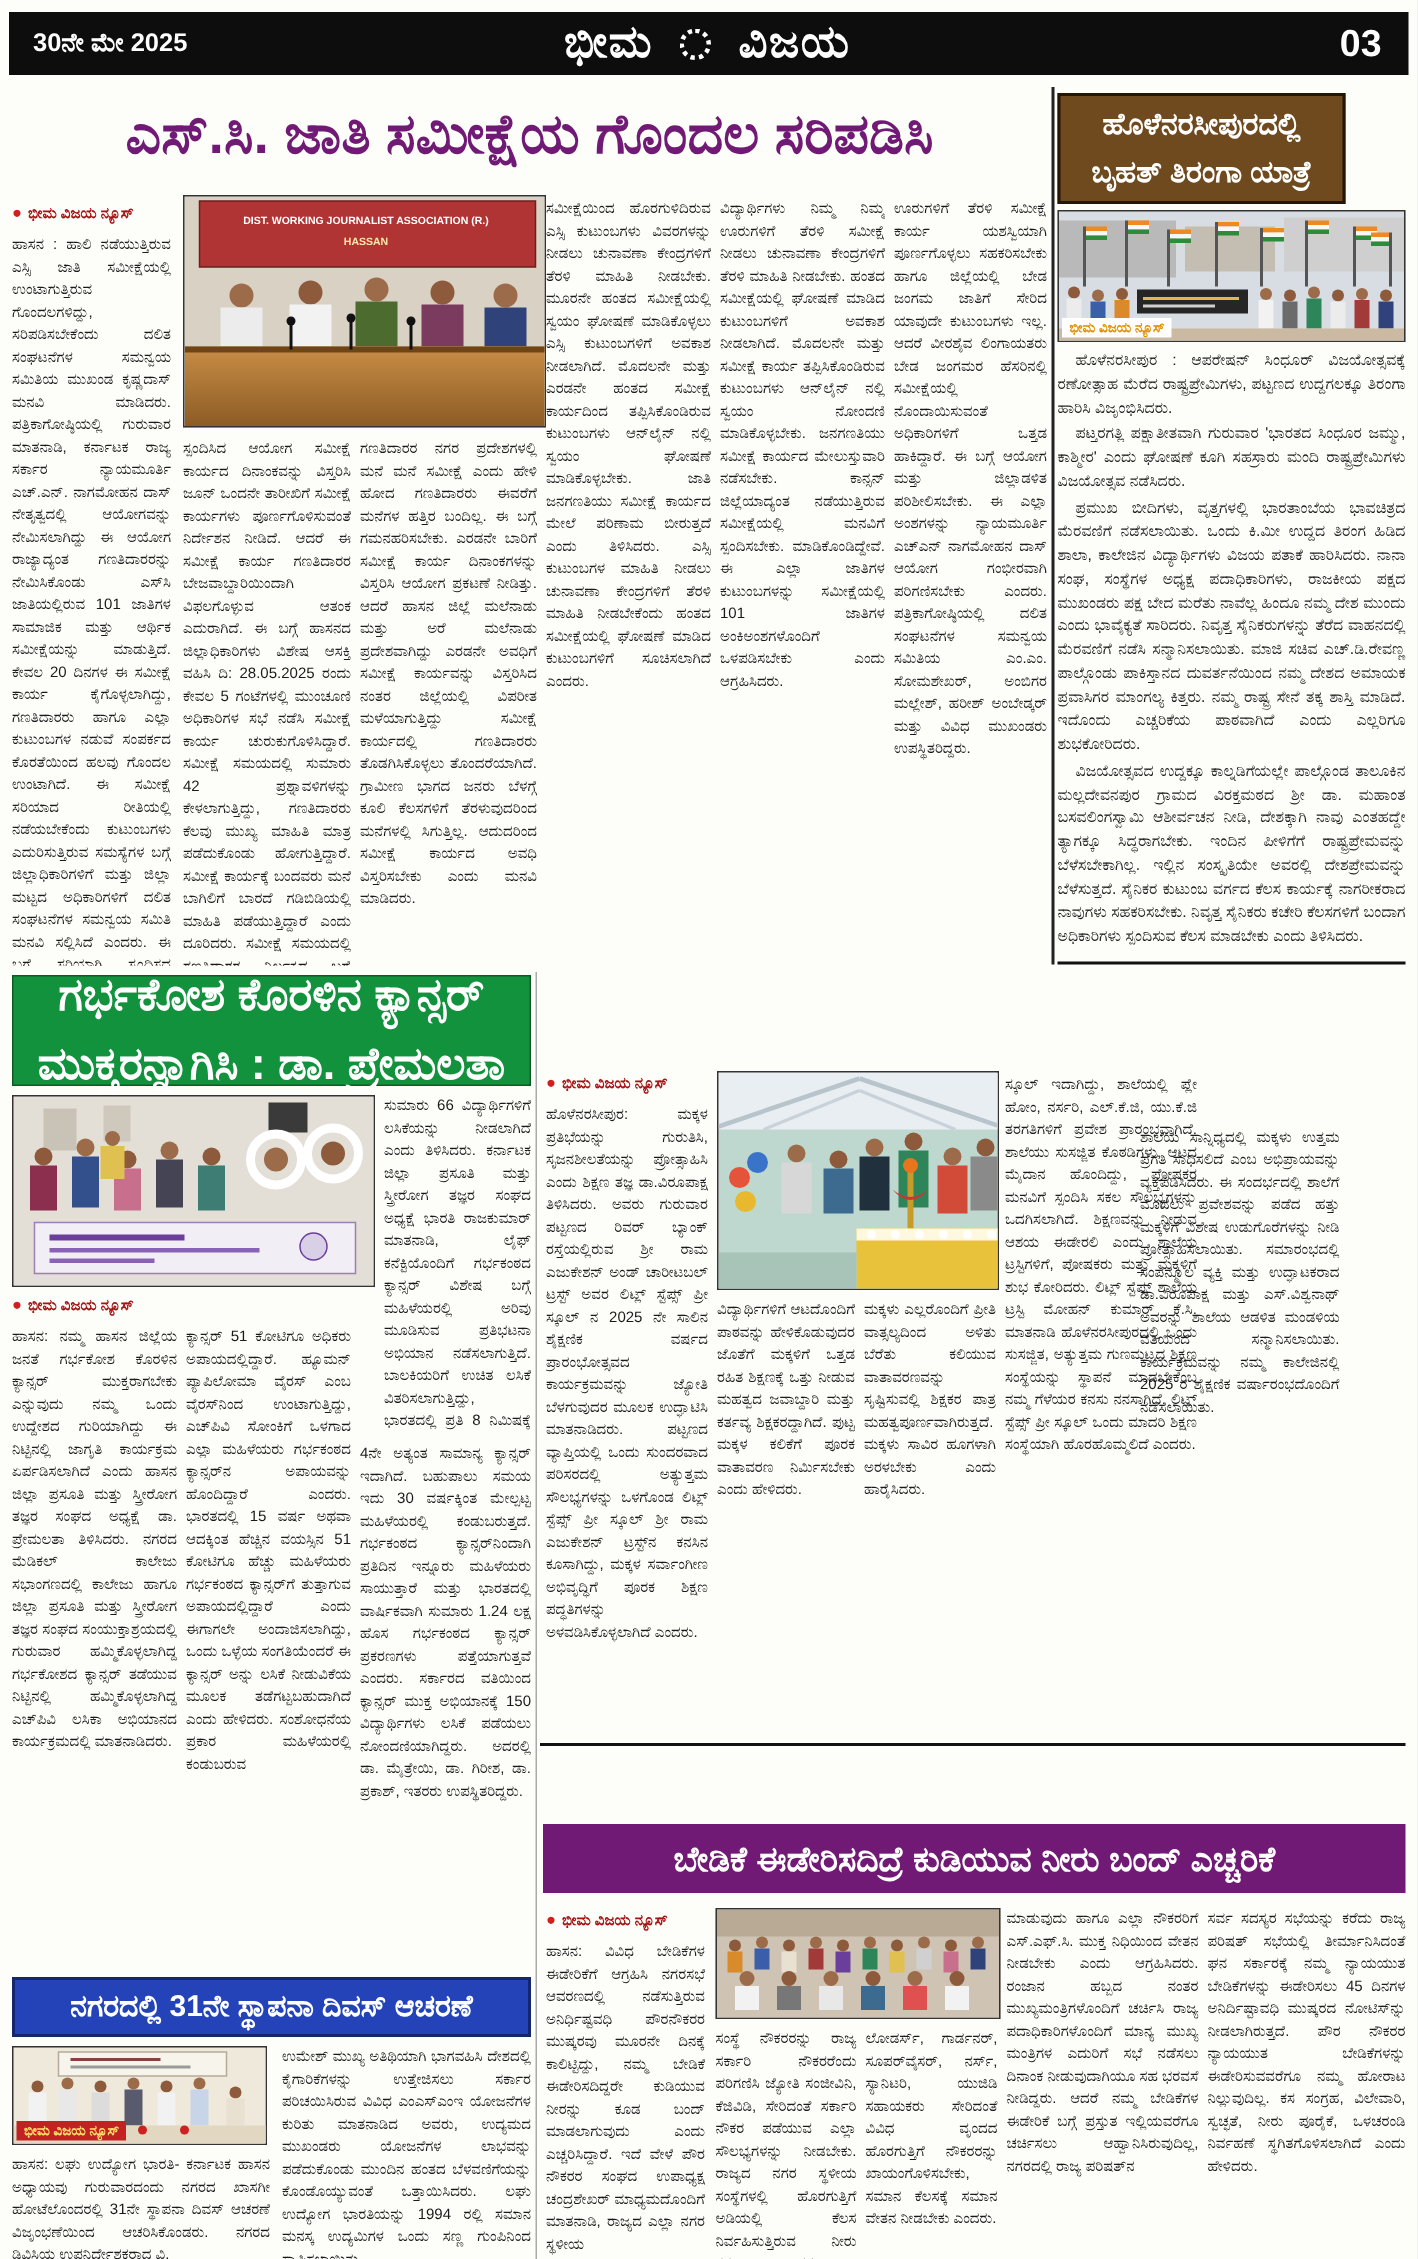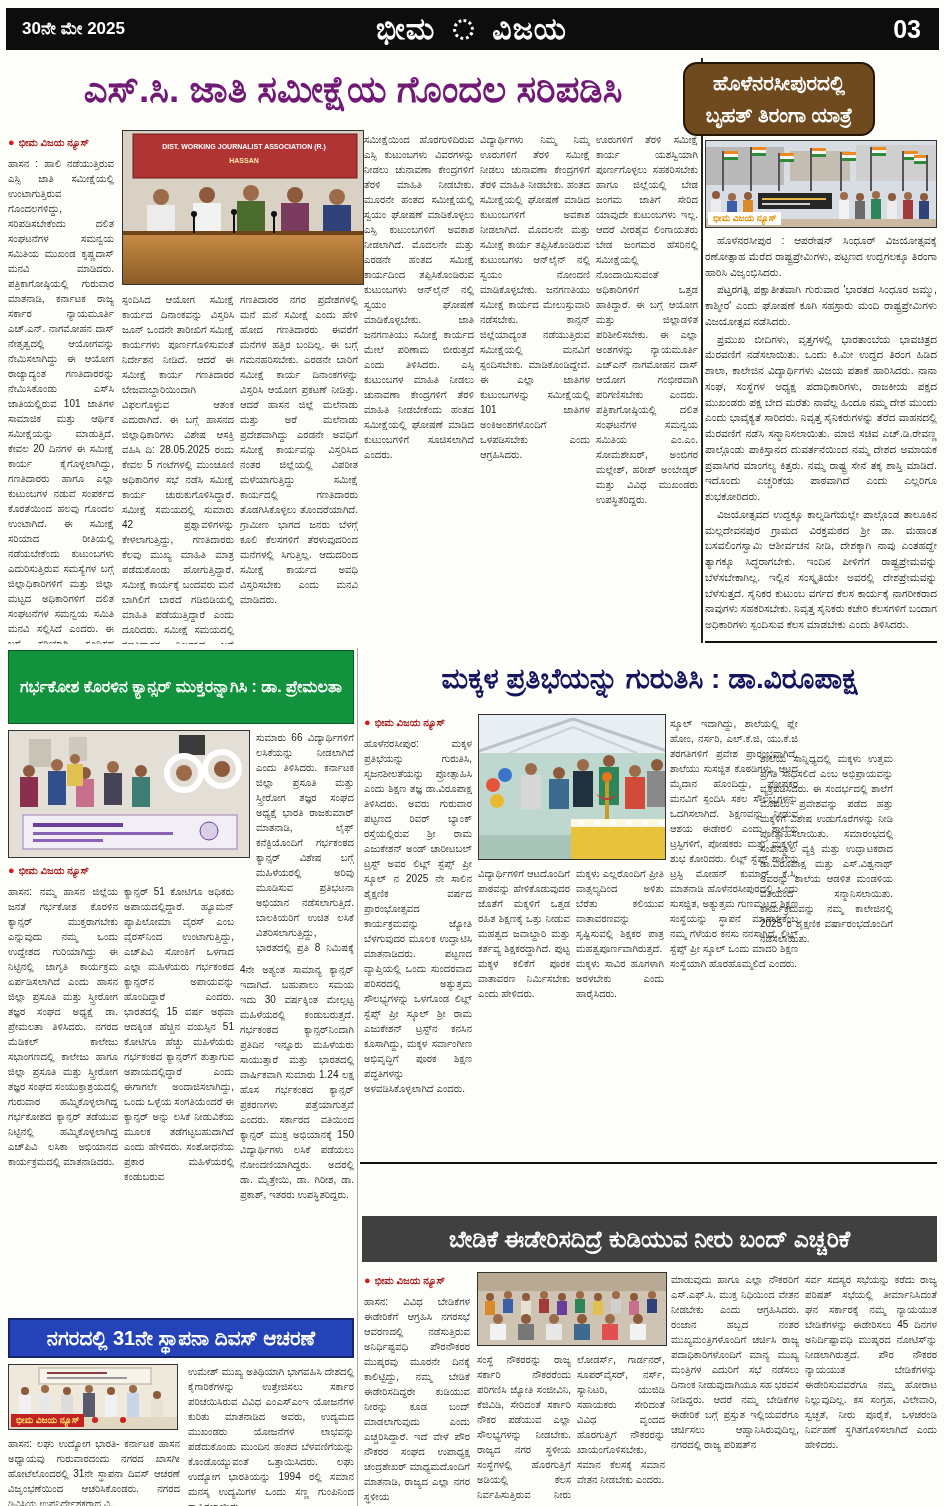--- a/index.html
+++ b/index.html
@@ -12,27 +12,27 @@
   .m-date{font-size:17px;font-weight:bold;padding-left:16px;width:200px;}
   .m-title{flex:1;text-align:center;font-size:30px;font-weight:bold;letter-spacing:1px;
            display:flex;align-items:center;justify-content:center;gap:18px;}
   .m-sun{display:inline-block;width:15px;height:15px;border:3px dotted #fff;border-radius:50%;}
   .m-page{width:200px;text-align:right;padding-right:18px;font-size:25px;font-weight:bold;}
   
   .hl-red{color:#701a75;font-size:37px;font-weight:bold;display:flex;align-items:center;
           justify-content:center;text-align:center;line-height:1.05;}
   .box-brown{background:#6f4a1e;border:2px solid #241505;color:#fff;font-size:20px;font-weight:bold;
              display:flex;align-items:center;justify-content:center;text-align:center;line-height:1.6;padding:4px 8px;}
-  .box-green{background:#12923c;border:1px solid #0a5c24;color:#fff;font-size:16px;font-weight:bold;
+  .box-green{background:#12923c;border:1px solid #0a5c24;color:#fff;font-size:30px;font-weight:bold;
              display:flex;align-items:center;justify-content:center;text-align:center;line-height:1.55;padding:2px 6px;}
   .hl-navy{color:#15155e;font-size:28px;font-weight:bold;display:flex;align-items:center;
            justify-content:center;text-align:center;}
   .hl-brown{color:#7c3b10;font-size:29px;font-weight:bold;display:flex;align-items:center;
             justify-content:center;text-align:center;}
-  .box-magenta{background:#404040;color:#fff;font-size:23px;font-weight:bold;
+  .box-magenta{background:#701a75;color:#fff;font-size:23px;font-weight:bold;
                display:flex;align-items:center;justify-content:center;text-align:center;}
   .box-blue{background:#2443b8;border:2px solid #14276e;color:#fff;font-size:20px;font-weight:bold;
             display:flex;align-items:center;justify-content:center;text-align:center;}
   
   .byline{font-size:10px;font-weight:bold;color:#a51515;}
   .byline .dot{color:#d01f1f;font-size:11px;margin-right:4px;}
   .bodytext{font-size:10px;line-height:1.5;text-align:justify;overflow:hidden;}
   .bodytext p{margin:0 0 2px 0;text-indent:12px;}
   .bodytext.first p:first-child{text-indent:0;}
   .photo{border:1px solid #333;overflow:hidden;background:#ccc;}
@@ -112,21 +112,21 @@
     </div>
   <div class="abs bodytext first" style="left:480px;top:132px;width:110px;height:512px;">
       <p>ವಿದ್ಯಾರ್ಥಿಗಳು ನಿಮ್ಮ ನಿಮ್ಮ ಊರುಗಳಿಗೆ ತೆರಳಿ ಸಮೀಕ್ಷೆ ನೀಡಲು ಚುನಾವಣಾ ಕೇಂದ್ರಗಳಿಗೆ ತೆರಳಿ ಮಾಹಿತಿ ನೀಡಬೇಕು. ಹಂತದ ಸಮೀಕ್ಷೆಯಲ್ಲಿ ಘೋಷಣೆ ಮಾಡಿದ ಕುಟುಂಬಗಳಿಗೆ ಅವಕಾಶ ನೀಡಲಾಗಿದೆ. ಮೊದಲನೇ ಮತ್ತು ಸಮೀಕ್ಷೆ ಕಾರ್ಯ ತಪ್ಪಿಸಿಕೊಂಡಿರುವ ಕುಟುಂಬಗಳು ಆನ್‌ಲೈನ್ ನಲ್ಲಿ ಸ್ವಯಂ ನೋಂದಣಿ ಮಾಡಿಕೊಳ್ಳಬೇಕು. ಜನಗಣತಿಯು ಸಮೀಕ್ಷೆ ಕಾರ್ಯದ ಮೇಲುಸ್ತುವಾರಿ ನಡೆಸಬೇಕು. ಕಾನ್ಸನ್ ಜಿಲ್ಲೆಯಾದ್ಯಂತ ನಡೆಯುತ್ತಿರುವ ಸಮೀಕ್ಷೆಯಲ್ಲಿ ಮನವಿಗೆ ಸ್ಪಂದಿಸಬೇಕು. ಮಾಡಿಕೊಂಡಿದ್ದೇವೆ. ಈ ಎಲ್ಲಾ ಜಾತಿಗಳ ಕುಟುಂಬಗಳನ್ನು ಸಮೀಕ್ಷೆಯಲ್ಲಿ 101 ಜಾತಿಗಳ ಅಂಕಿಅಂಶಗಳೊಂದಿಗೆ ಒಳಪಡಿಸಬೇಕು ಎಂದು ಆಗ್ರಹಿಸಿದರು.</p>
     </div>
   <div class="abs bodytext first" style="left:596px;top:132px;width:102px;height:512px;">
       <p>ಊರುಗಳಿಗೆ ತೆರಳಿ ಸಮೀಕ್ಷೆ ಕಾರ್ಯ ಯಶಸ್ವಿಯಾಗಿ ಪೂರ್ಣಗೊಳ್ಳಲು ಸಹಕರಿಸಬೇಕು ಹಾಗೂ ಜಿಲ್ಲೆಯಲ್ಲಿ ಬೇಡ ಜಂಗಮ ಜಾತಿಗೆ ಸೇರಿದ ಯಾವುದೇ ಕುಟುಂಬಗಳು ಇಲ್ಲ. ಆದರೆ ವೀರಶೈವ ಲಿಂಗಾಯತರು ಬೇಡ ಜಂಗಮರ ಹೆಸರಿನಲ್ಲಿ ಸಮೀಕ್ಷೆಯಲ್ಲಿ ನೊಂದಾಯಿಸುವಂತೆ ಅಧಿಕಾರಿಗಳಿಗೆ ಒತ್ತಡ ಹಾಕಿದ್ದಾರೆ. ಈ ಬಗ್ಗೆ ಆಯೋಗ ಮತ್ತು ಜಿಲ್ಲಾಡಳಿತ ಪರಿಶೀಲಿಸಬೇಕು. ಈ ಎಲ್ಲಾ ಅಂಶಗಳನ್ನು ನ್ಯಾಯಮೂರ್ತಿ ಎಚ್‌ಎನ್ ನಾಗಮೋಹನ ದಾಸ್ ಆಯೋಗ ಗಂಭೀರವಾಗಿ ಪರಿಗಣಿಸಬೇಕು ಎಂದರು. ಪತ್ರಿಕಾಗೋಷ್ಠಿಯಲ್ಲಿ ದಲಿತ ಸಂಘಟನೆಗಳ ಸಮನ್ವಯ ಸಮಿತಿಯ ಎಂ.ಎಂ. ಸೋಮಶೇಖರ್, ಅಂಬಿಗರ ಮಲ್ಲೇಶ್, ಹರೀಶ್ ಅಂಬೇಡ್ಕರ್ ಮತ್ತು ವಿವಿಧ ಮುಖಂಡರು ಉಪಸ್ಥಿತರಿದ್ದರು.</p>
     </div>
 
   <div class="abs vrule" style="left:701px;top:58px;width:2px;height:585px;"></div>
 
-  <div class="abs box-brown" style="left:683px;top:62px;width:192px;height:74px;border-radius:14px;">ಹೊಳೆನರಸೀಪುರದಲ್ಲಿ ಬೃಹತ್ ತಿರಂಗಾ ಯಾತ್ರೆ</div>
+  <div class="abs box-brown" style="left:705px;top:62px;width:192px;height:74px;">ಹೊಳೆನರಸೀಪುರದಲ್ಲಿ ಬೃಹತ್ ತಿರಂಗಾ ಯಾತ್ರೆ</div>
 
   <div class="abs photo" style="left:705px;top:140px;width:232px;height:88px;">
     <svg width="232" height="88" viewBox="0 0 232 88">
       <rect x="0" y="0" width="232" height="88" fill="#d7dde2"></rect>
       <rect x="0" y="6" width="78" height="38" fill="#b9b9b9"></rect>
       <rect x="150" y="4" width="82" height="36" fill="#cfcfcf"></rect>
       <rect x="84" y="10" width="60" height="30" fill="#c4beb2"></rect>
       <g>
         <rect x="16" y="10" width="2" height="40" fill="#555"></rect>
           <rect x="18" y="10" width="14" height="3" fill="#f08a1e"></rect>
@@ -244,21 +244,20 @@
     </div>
   <div class="abs bodytext first" style="left:124px;top:884px;width:110px;height:428px;">
       <p>ಕ್ಯಾನ್ಸರ್ 51 ಕೋಟಿಗೂ ಅಧಿಕರು ಅಪಾಯದಲ್ಲಿದ್ದಾರೆ. ಹ್ಯೂಮನ್ ಪ್ಯಾಪಿಲೋಮಾ ವೈರಸ್ ಎಂಬ ವೈರಸ್‌ನಿಂದ ಉಂಟಾಗುತ್ತಿದ್ದು, ಎಚ್‌ಪಿವಿ ಸೋಂಕಿಗೆ ಒಳಗಾದ ಎಲ್ಲಾ ಮಹಿಳೆಯರು ಗರ್ಭಕಂಠದ ಕ್ಯಾನ್ಸರ್‌ನ ಅಪಾಯವನ್ನು ಹೊಂದಿದ್ದಾರೆ ಎಂದರು. ಭಾರತದಲ್ಲಿ 15 ವರ್ಷ ಅಥವಾ ಆದಕ್ಕಿಂತ ಹೆಚ್ಚಿನ ವಯಸ್ಸಿನ 51 ಕೋಟಿಗೂ ಹೆಚ್ಚು ಮಹಿಳೆಯರು ಗರ್ಭಕಂಠದ ಕ್ಯಾನ್ಸರ್‌ಗೆ ತುತ್ತಾಗುವ ಅಪಾಯದಲ್ಲಿದ್ದಾರೆ ಎಂದು ಈಗಾಗಲೇ ಅಂದಾಜಿಸಲಾಗಿದ್ದು, ಒಂದು ಒಳ್ಳೆಯ ಸಂಗತಿಯೆಂದರೆ ಈ ಕ್ಯಾನ್ಸರ್ ಅನ್ನು ಲಸಿಕೆ ನೀಡುವಿಕೆಯ ಮೂಲಕ ತಡೆಗಟ್ಟಬಹುದಾಗಿದೆ ಎಂದು ಹೇಳಿದರು. ಸಂಶೋಧನೆಯ ಪ್ರಕಾರ ಮಹಿಳೆಯರಲ್ಲಿ ಕಂಡುಬರುವ</p>
     </div>
   <div class="abs bodytext first" style="left:240px;top:962px;width:114px;height:350px;">
       <p>4ನೇ ಅತ್ಯಂತ ಸಾಮಾನ್ಯ ಕ್ಯಾನ್ಸರ್ ಇದಾಗಿದೆ. ಬಹುಪಾಲು ಸಮಯ ಇದು 30 ವರ್ಷಕ್ಕಿಂತ ಮೇಲ್ಪಟ್ಟ ಮಹಿಳೆಯರಲ್ಲಿ ಕಂಡುಬರುತ್ತದೆ. ಗರ್ಭಕಂಠದ ಕ್ಯಾನ್ಸರ್‌ನಿಂದಾಗಿ ಪ್ರತಿದಿನ ಇನ್ನೂರು ಮಹಿಳೆಯರು ಸಾಯುತ್ತಾರೆ ಮತ್ತು ಭಾರತದಲ್ಲಿ ವಾರ್ಷಿಕವಾಗಿ ಸುಮಾರು 1.24 ಲಕ್ಷ ಹೊಸ ಗರ್ಭಕಂಠದ ಕ್ಯಾನ್ಸರ್ ಪ್ರಕರಣಗಳು ಪತ್ತೆಯಾಗುತ್ತವೆ ಎಂದರು. ಸರ್ಕಾರದ ವತಿಯಿಂದ ಕ್ಯಾನ್ಸರ್ ಮುಕ್ತ ಅಭಿಯಾನಕ್ಕೆ 150 ವಿದ್ಯಾರ್ಥಿಗಳು ಲಸಿಕೆ ಪಡೆಯಲು ನೋಂದಣಿಯಾಗಿದ್ದರು. ಅದರಲ್ಲಿ ಡಾ. ಮೈತ್ರೇಯಿ, ಡಾ. ಗಿರೀಶ, ಡಾ. ಪ್ರಕಾಶ್, ಇತರರು ಉಪಸ್ಥಿತರಿದ್ದರು.</p>
     </div>
 
   <div class="abs vrule-light" style="left:357px;top:648px;width:1px;height:858px;"></div>
 
-  <div class="abs hl-navy" style="left:362px;top:650px;width:575px;height:58px;">ಮಕ್ಕಳ ಪ್ರತಿಭೆಯನ್ನು ಗುರುತಿಸಿ : ಡಾ.ವಿರೂಪಾಕ್ಷ</div>
 
   <div class="abs byline" style="left:364px;top:716px;width:110px;">
     <span class="dot">●</span><span>ಭೀಮ ವಿಜಯ ನ್ಯೂಸ್</span>
   </div>
 
   <div class="abs photo" style="left:478px;top:714px;width:188px;height:146px;">
     <svg width="188" height="146" viewBox="0 0 188 146">
       <rect x="0" y="0" width="188" height="146" fill="#bfd8cf"></rect>
       <rect x="0" y="0" width="188" height="38" fill="#e9eef2"></rect>
       <line x1="0" y1="36" x2="94" y2="4" stroke="#b8c4cc" stroke-width="3"></line>

